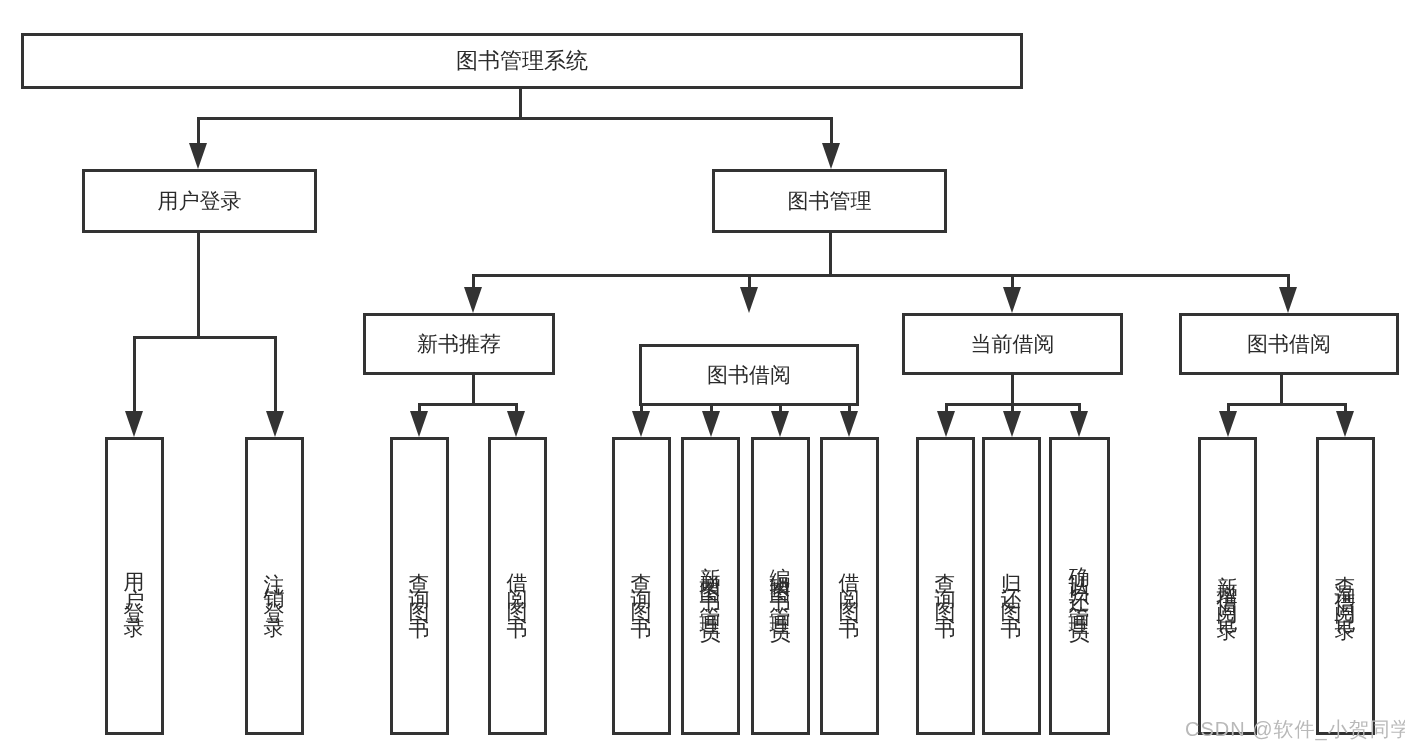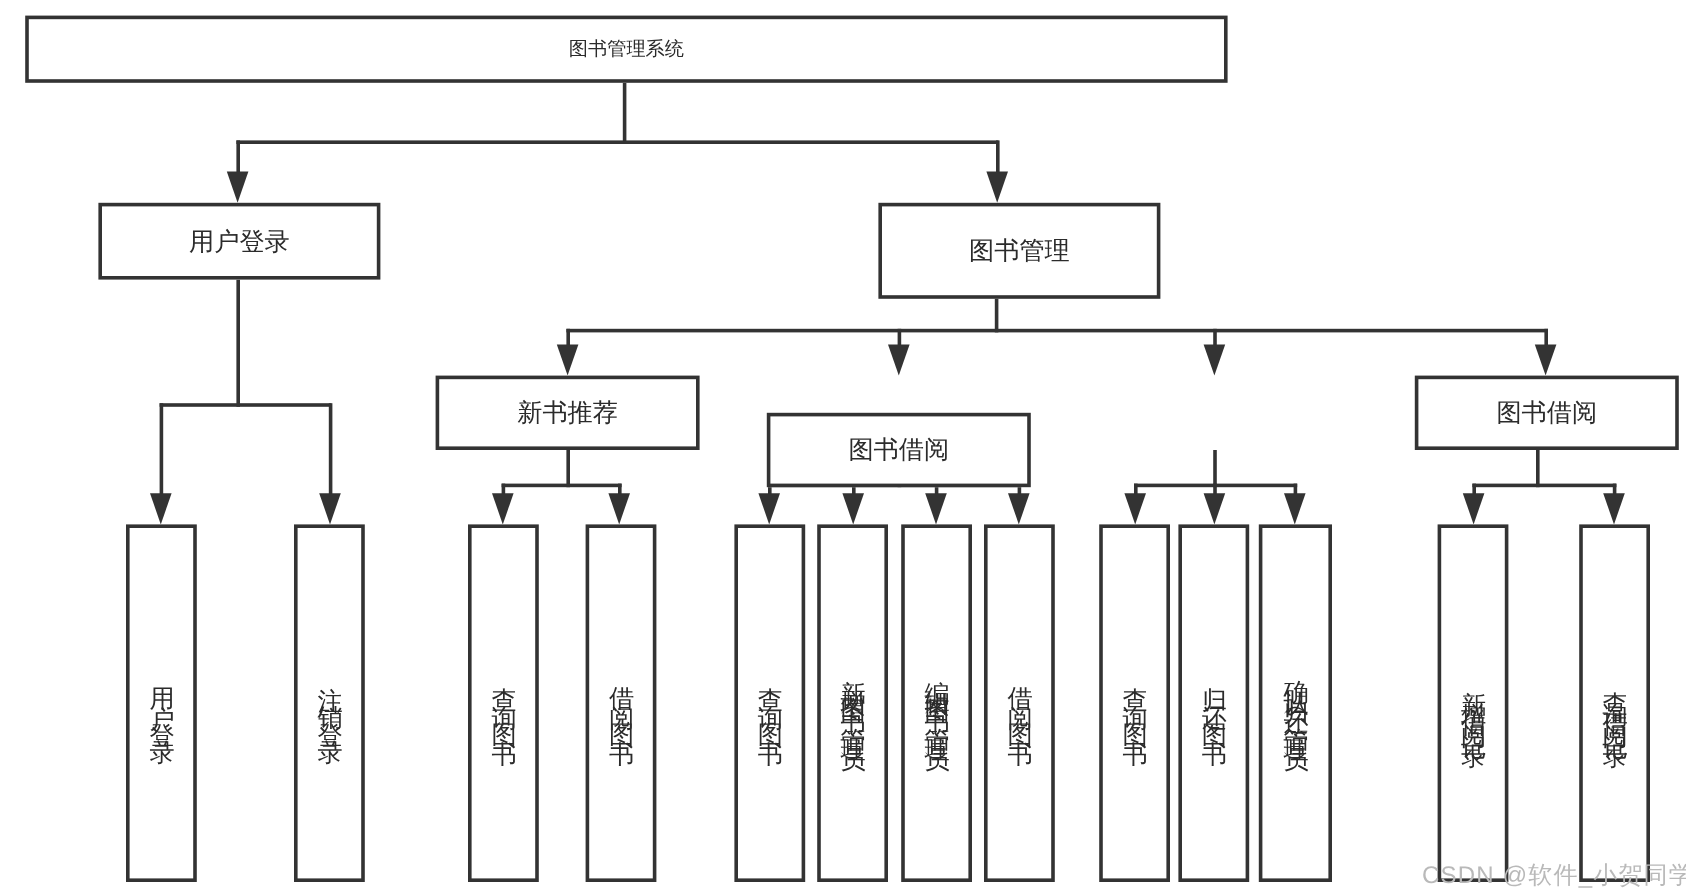--- a/index.html
+++ b/index.html
@@ -19,21 +19,21 @@
   .box{
     position:absolute;
     box-sizing:border-box;
     border:3px solid var(--line);
     background:#ffffff;
     display:flex;
     align-items:center;
     justify-content:center;
   }
   .hbox{font-size:21px;}
-  .rootbox{font-size:16px;}
+  .rootbox{font-size:22px;margin-top:20px;}
   .vbox{top:437px;width:59px;height:298px;font-size:21px;}
   .vtext{
     writing-mode:vertical-rl;
     text-orientation:mixed;
     line-height:1;
     white-space:nowrap;
   }
   .ls-s{letter-spacing:15px;}
   .ls-m{letter-spacing:9px;}
   .ls-l{letter-spacing:8px;}
@@ -118,29 +118,32 @@
   <div class="ln" style="left:1344px;top:403px;width:3px;height:12px;"></div>
   <div class="ah" style="left:1336px;top:411px;"></div>
 
   <div class="box hbox rootbox" style="left:21px;top:13px;width:1002px;height:56px;">
     <span>图书管理系统</span>
   </div>
 
   <div class="box hbox" style="left:82px;top:169px;width:235px;height:64px;">
     <span>用户登录</span>
   </div>
-  <div class="box hbox" style="left:732px;top:169px;width:235px;height:80px;">
+  <div class="box hbox" style="left:712px;top:169px;width:235px;height:64px;">
     <span>图书管理</span>
   </div>
 
-  <div class="box hbox" style="left:363px;top:313px;width:220px;height:62px;">
+  <div class="box hbox" style="left:363px;top:313px;width:192px;height:62px;">
     <span>新书推荐</span>
   </div>
   <div class="box hbox" style="left:639px;top:313px;width:220px;height:62px;margin-top:31px;">
     <span>图书借阅</span>
+  </div>
+  <div class="box hbox" style="left:902px;top:313px;width:221px;height:62px;">
+    <span>当前借阅</span>
   </div>
   <div class="box hbox" style="left:1179px;top:313px;width:220px;height:62px;">
     <span>图书借阅</span>
   </div>
 
   <div class="box vbox" style="left:105px;">
     <span class="vtext ls-s">用户登录</span>
   </div>
   <div class="box vbox" style="left:245px;">
     <span class="vtext ls-s">注销登录</span>

